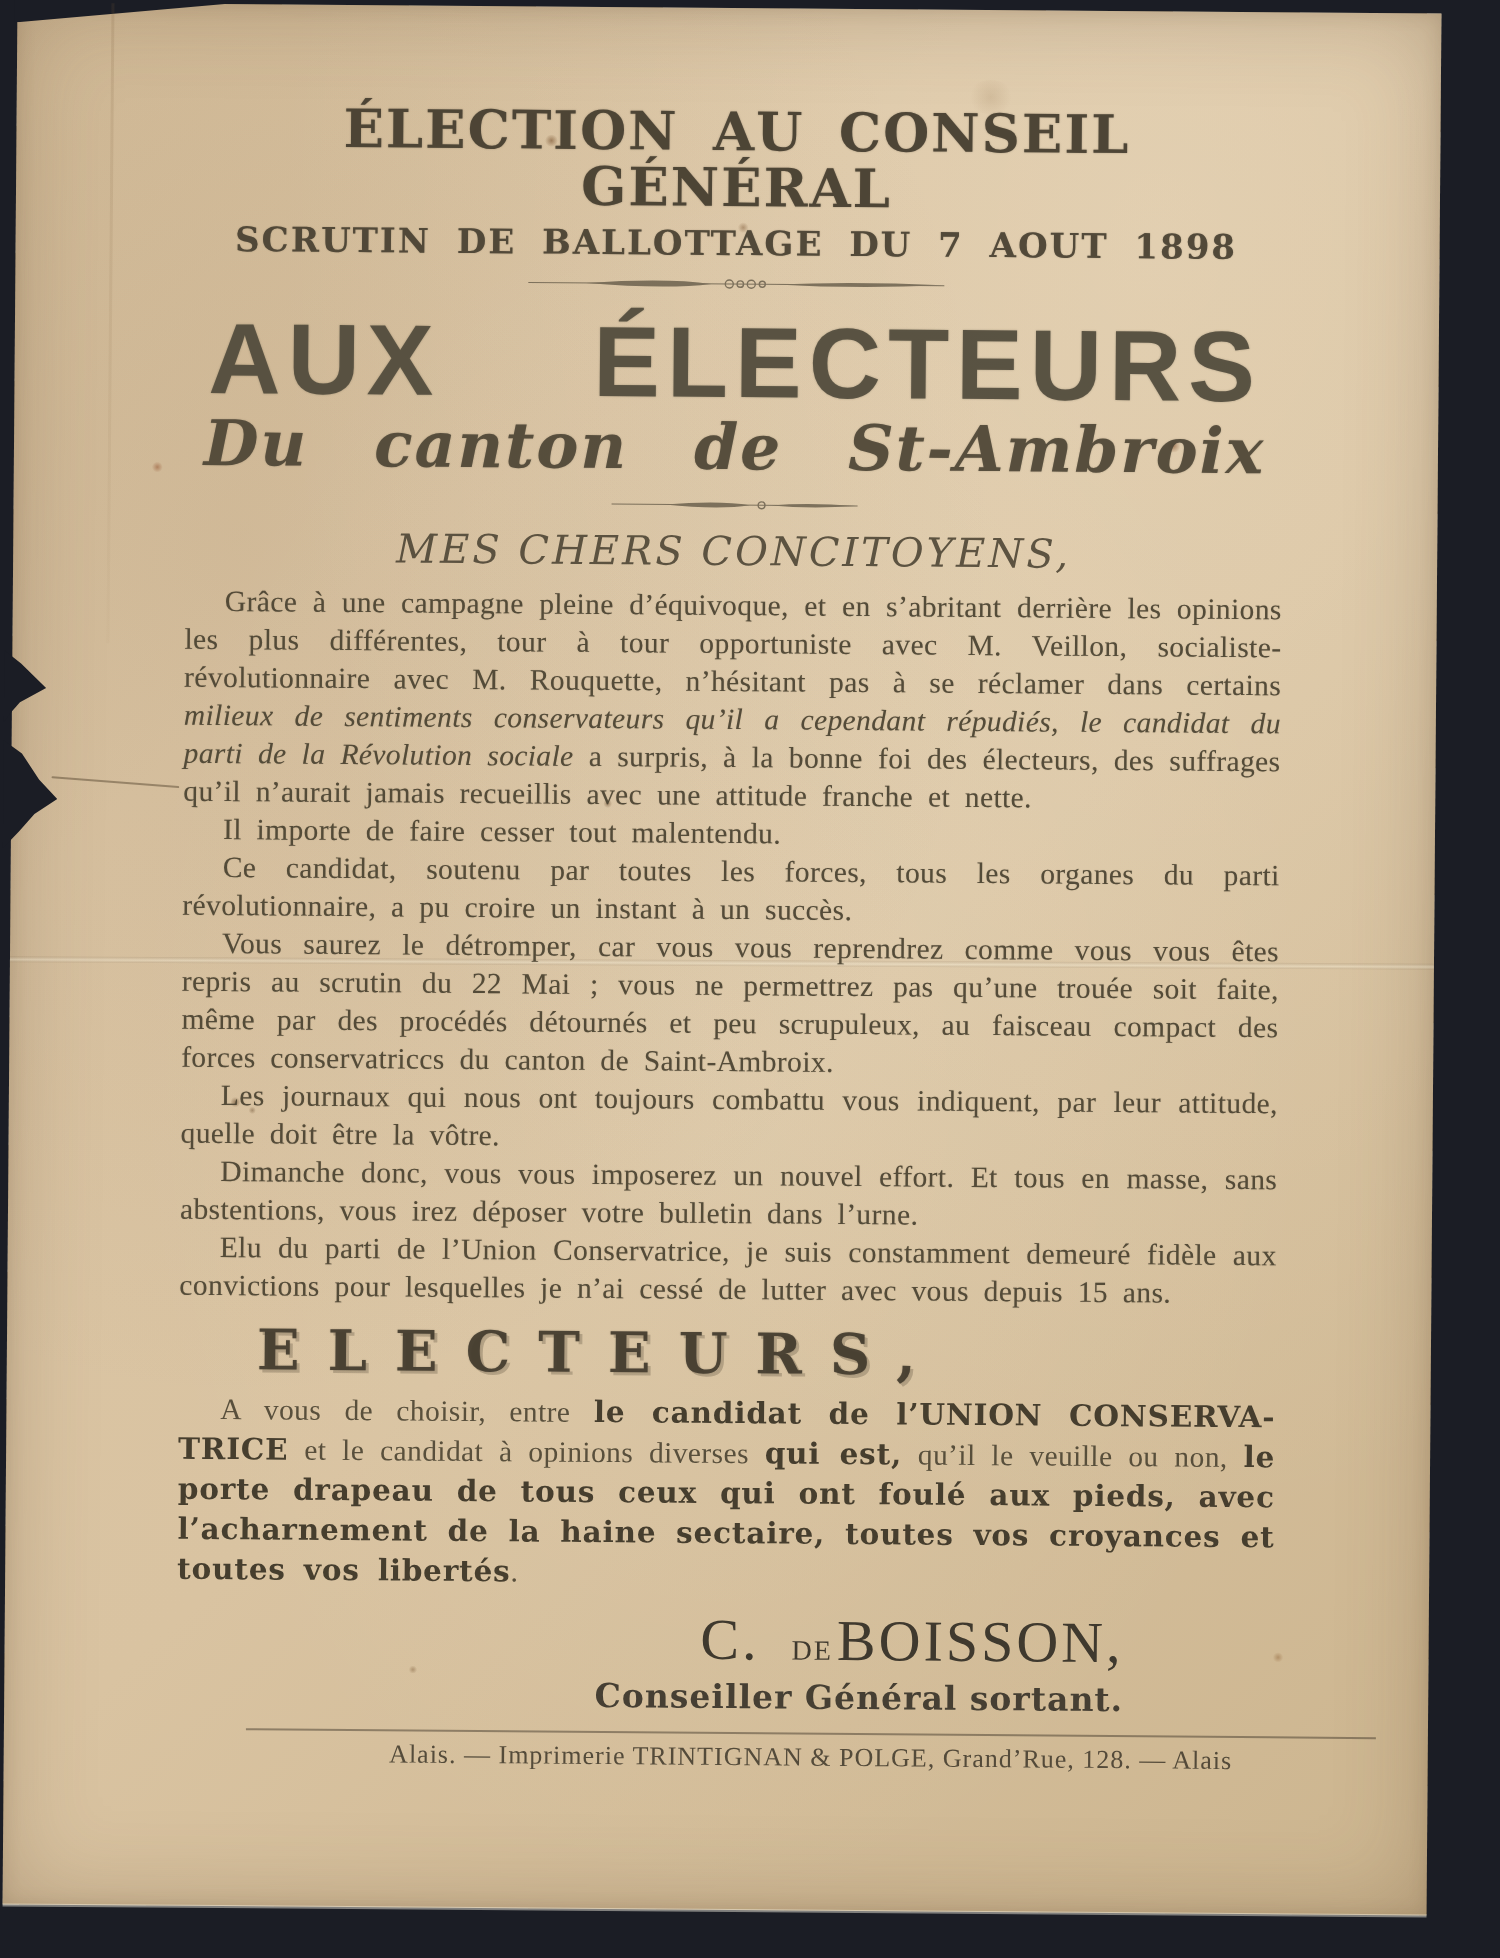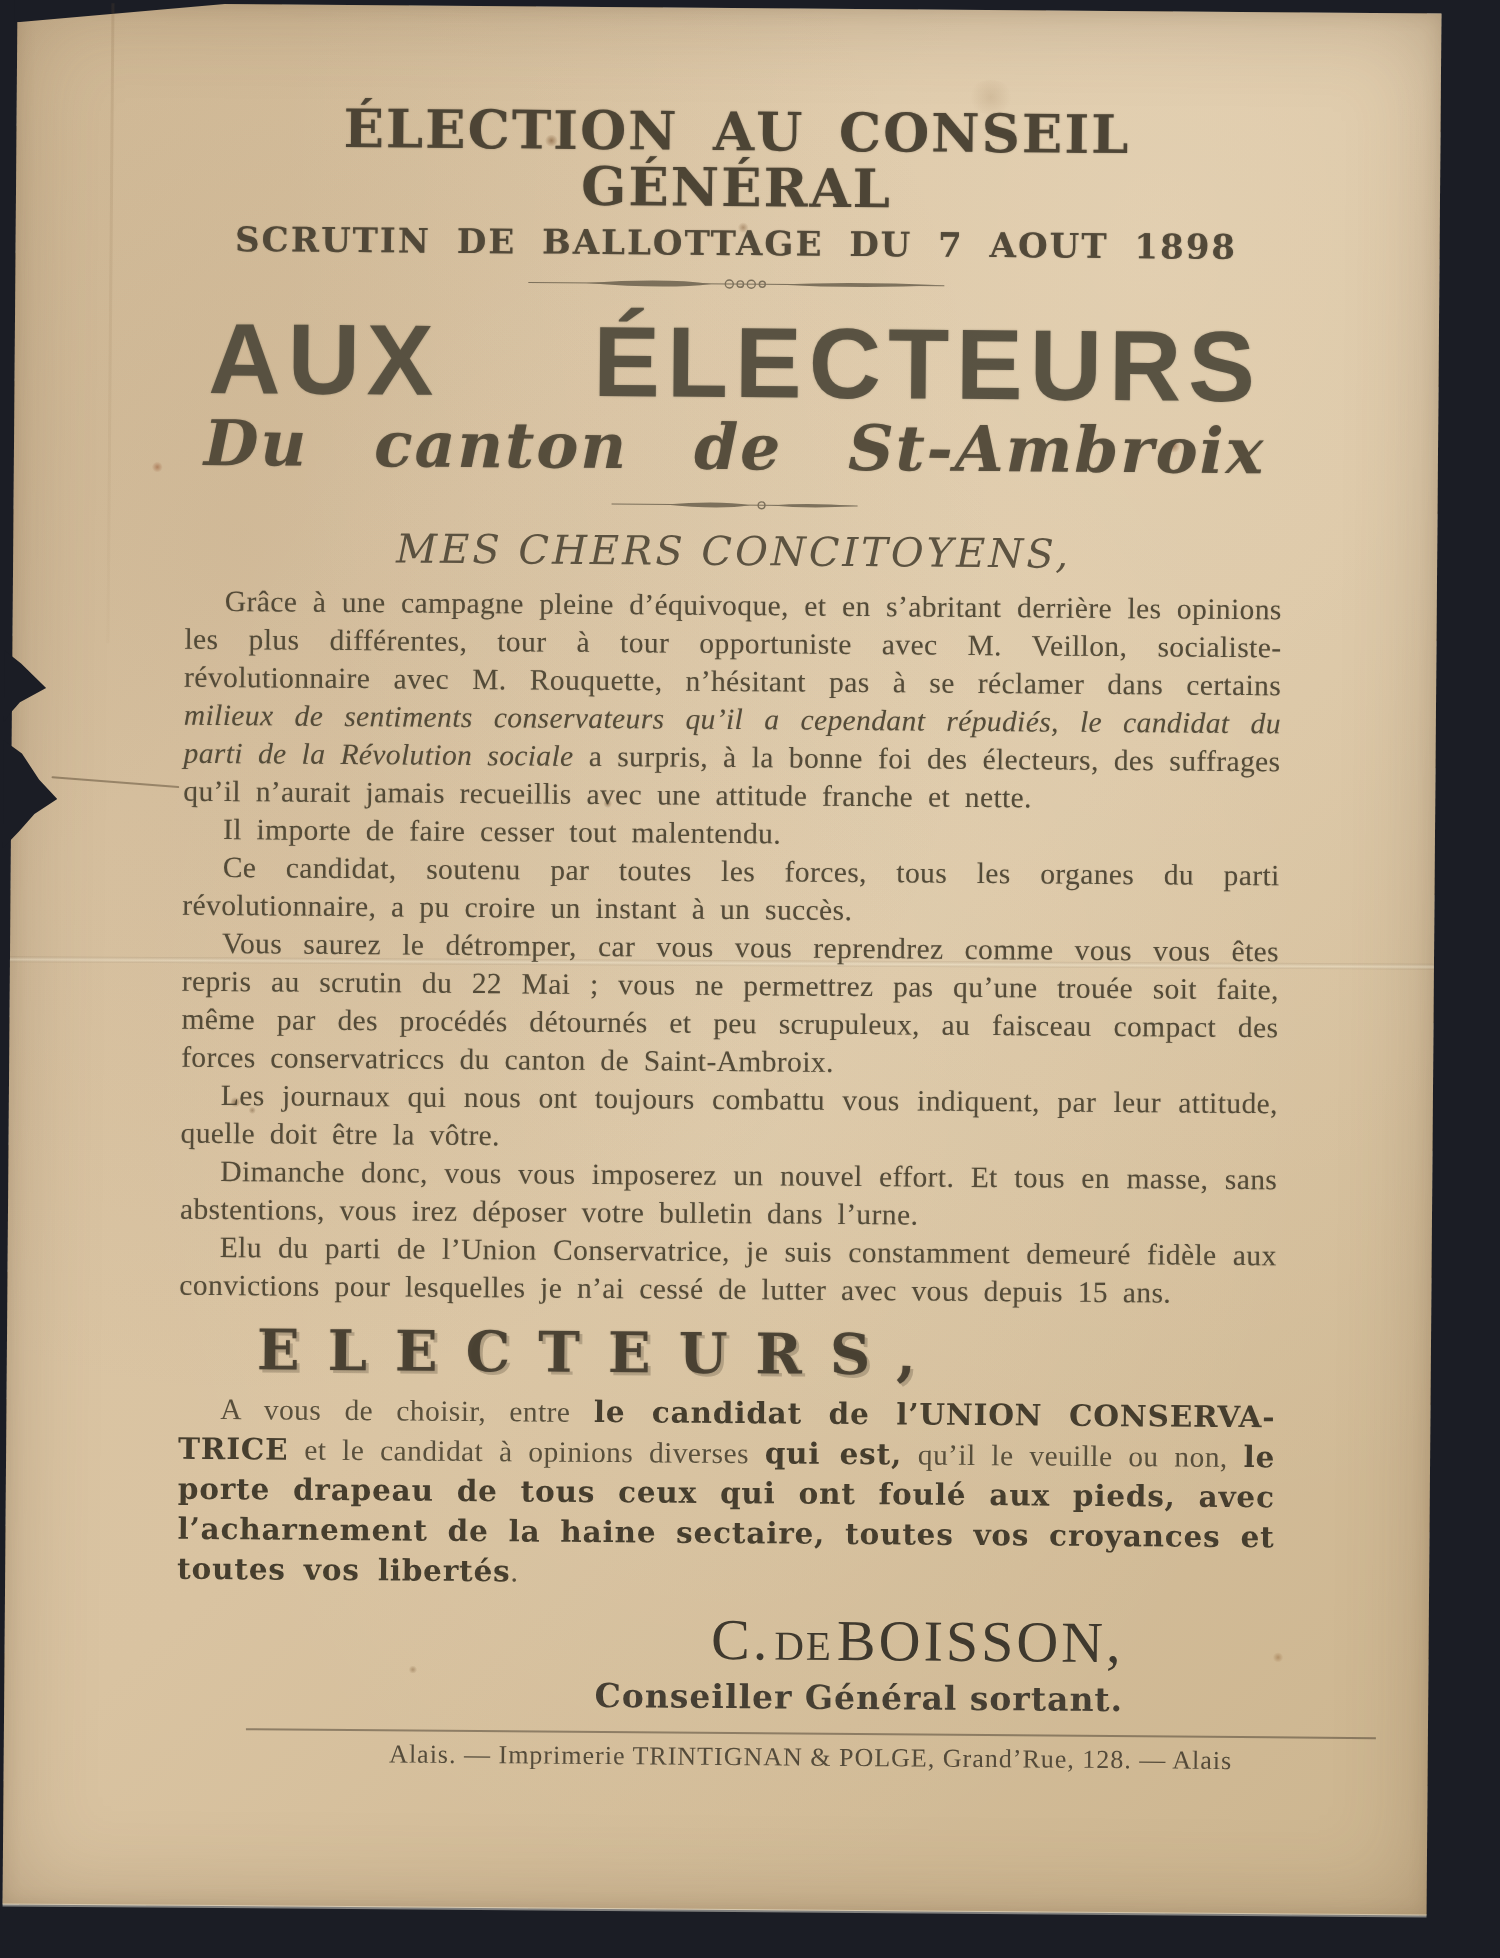--- a/index.html
+++ b/index.html
@@ -116,21 +116,21 @@
   }
   .b{
     font-weight:bold;font-family:"DejaVu Serif", serif;
     letter-spacing:0.8px;color:rgba(62,55,40,0.95);
   }
   .signature{margin-top:18px;text-align:right;padding-right:150px;line-height:1;}
   .sig-name{
     font-family:"Liberation Serif", serif;
     font-size:58px;letter-spacing:3px;color:rgba(55,50,40,0.95);
   }
-  .sig-particle{font-size:41px;letter-spacing:2px;}
+  .sig-particle{font-size:28px;letter-spacing:2px;margin-left:28px;}
   .sig-role{
     margin-top:8px;text-align:right;padding-right:150px;
     font-family:"DejaVu Serif", serif;font-weight:bold;
     font-size:33px;letter-spacing:1px;color:rgba(58,52,42,0.92);
   }
   .imprint-rule{
     margin:16px 0 0 70px;width:1130px;height:2px;
     background:rgba(70,60,45,0.50);
   }
   .imprint{

